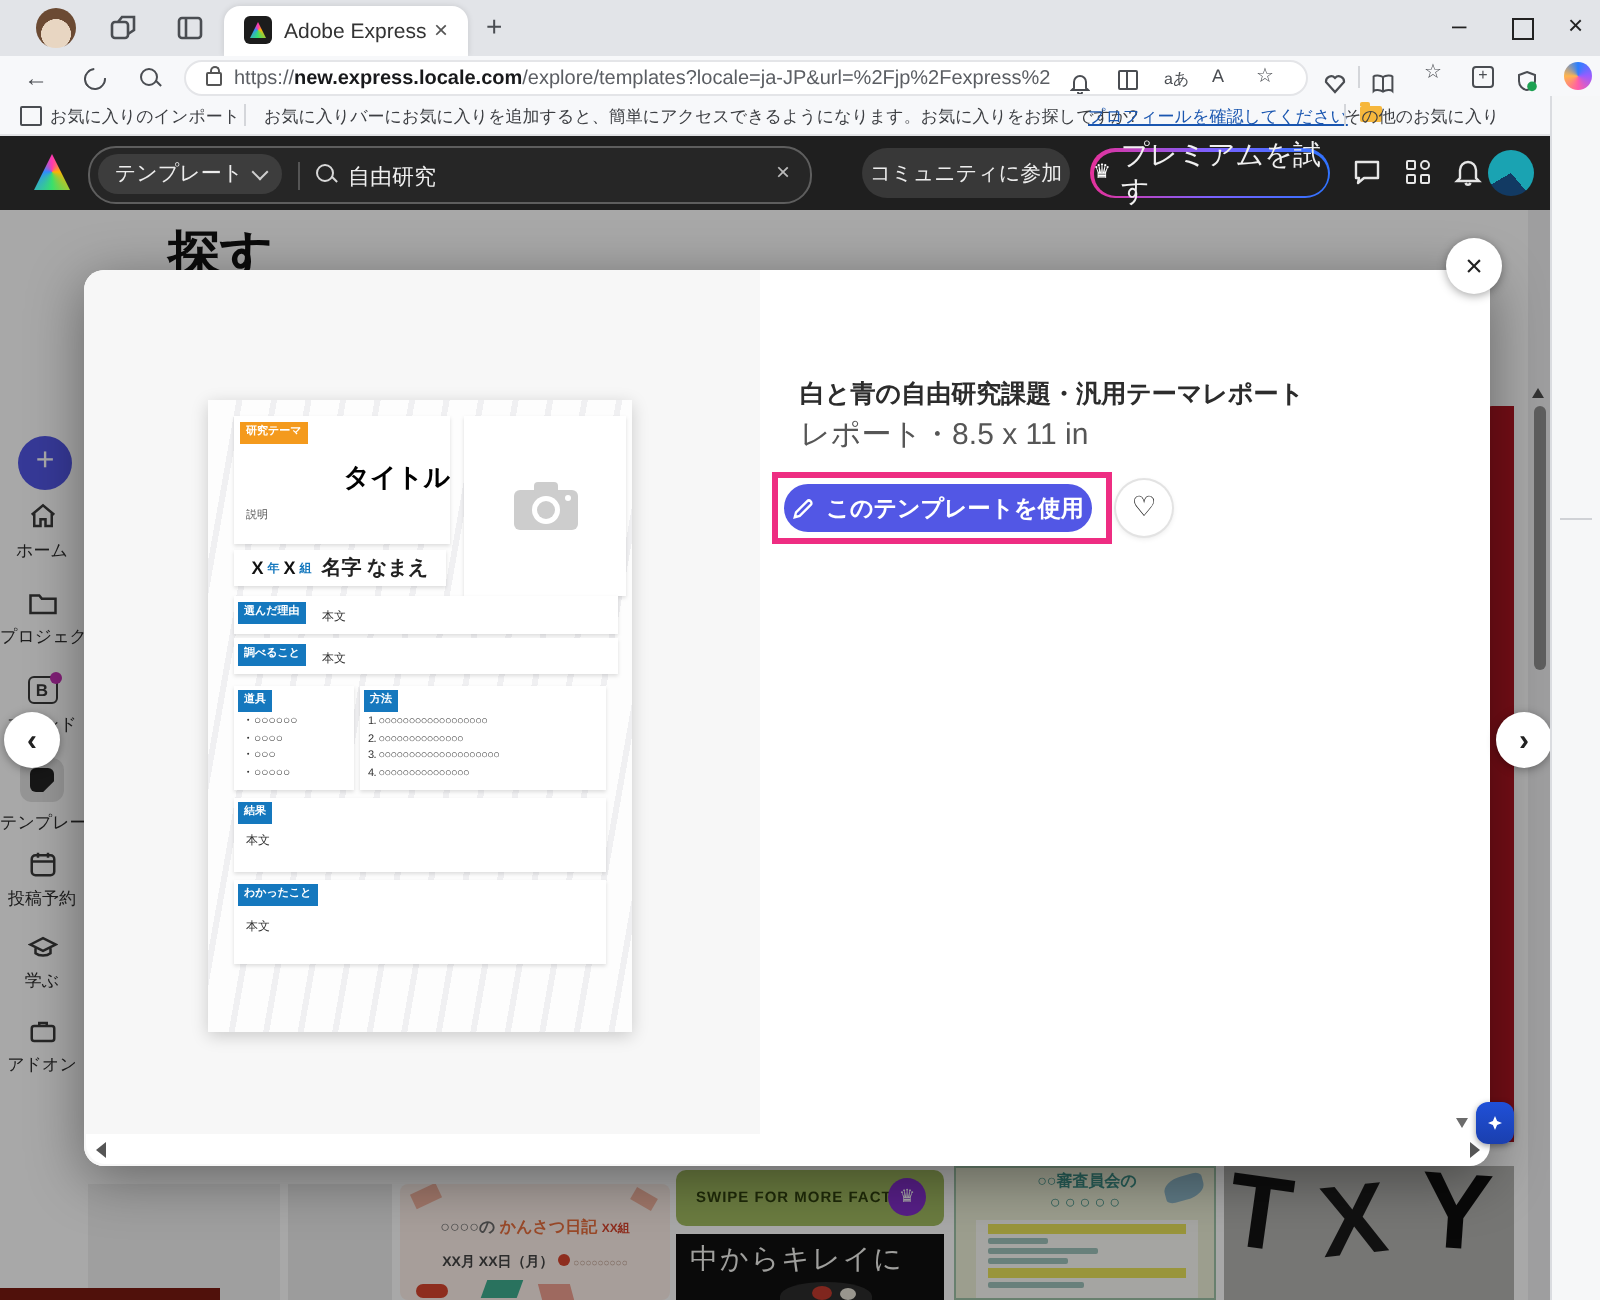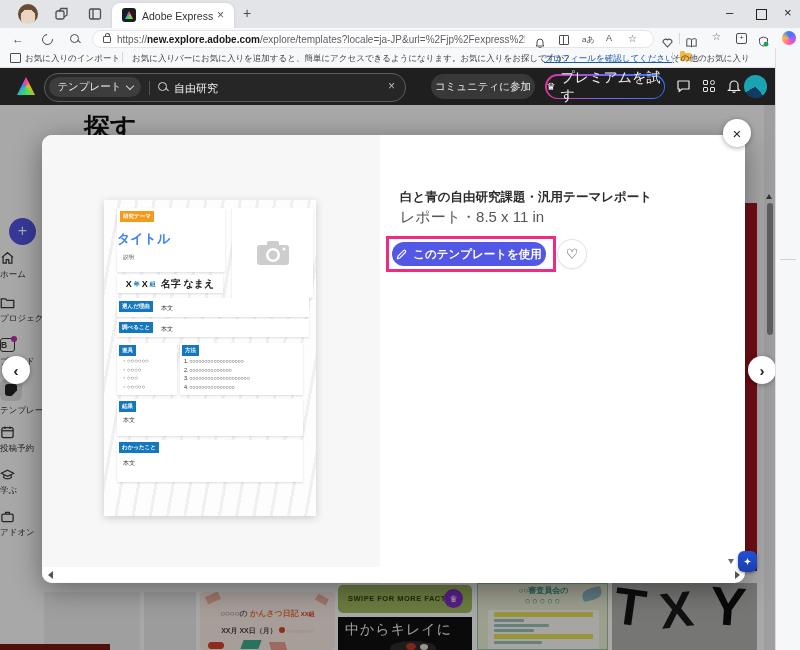--- a/index.html
+++ b/index.html
@@ -17,21 +17,21 @@
   #favbar{position:absolute;left:0;top:48px;width:800px;height:19px;background:#f7f8fa;border-bottom:1px solid #e2e3e6}
   .tbicon{color:#4a4d52;font-size:11px}
   .vdiv{position:absolute;width:1px;background:#d4d6da}
   
   #xheader{position:absolute;left:0;top:68px;width:775px;height:37px;background:#1f1f1f}
   .pill-dark{background:#383838;border-radius:13px;color:#ececec;display:flex;align-items:center;justify-content:center}
   .badge-b{background:#1578be;color:#fff;font-weight:bold;display:inline-block;line-height:9px;font-size:5.5px;padding:1px 3px}
   .badge-o{background:#f49a1d;color:#fff;font-weight:bold;display:inline-block;line-height:9px;font-size:5.5px;padding:1px 3px}
   .pbox{position:absolute;background:#fff;box-shadow:0 1px 2px rgba(0,0,0,.13)}
   .tinytxt{font-size:6px;color:#333}
-  .sb-item{position:absolute;width:42px;text-align:left;color:#2e2e2e}
+  .sb-item{position:absolute;width:42px;text-align:center;color:#2e2e2e}
   .sb-label{font-size:8.5px;white-space:nowrap;display:block;overflow:hidden}
   #overlay{position:absolute;left:0;top:105px;width:775px;height:545px;background:rgba(0,0,0,.34)}
   #modal{position:absolute;left:42px;top:135px;width:703px;height:448px;background:#fff;border-radius:10px;box-shadow:0 6px 28px rgba(0,0,0,.4)}
   .rowline{height:3px;border-radius:1px;margin:2px 6px;background:#9fc3bb}
 </style>
 </head>
 <body>
 
 <div id="screen">
 
@@ -70,21 +70,21 @@
     <div class="abs" style="left:70px;top:6px">
       <div style="width:7px;height:7px;border:1.4px solid #4a4d52;border-radius:50%"></div>
       <div style="position:absolute;left:7px;top:7px;width:4px;height:1.4px;background:#4a4d52;transform:rotate(45deg)"></div>
     </div>
 
     <div class="abs" style="left:92px;top:2px;width:560px;height:16px;background:#fff;border:1px solid #e4e5e8;border-radius:9px">
       <div class="abs" style="left:10px;top:5px;width:6px;height:5px;border:1.1px solid #555;border-radius:1px">
         <div style="position:absolute;left:0.5px;top:-4px;width:3px;height:3px;border:1.1px solid #555;border-bottom:none;border-radius:3px 3px 0 0"></div>
       </div>
       <div class="abs nowrap" style="left:24px;top:3px;width:408px;overflow:hidden;font-size:10px;color:#5b5e63">
-        <span>https://</span><span style="color:#18191b;font-weight:bold">new.explore.adobe.com</span><span>/explore/templates?locale=ja-JP&amp;url=%2Fjp%2Fexpress%2F&amp;pla...</span>
+        <span>https://</span><span style="color:#18191b;font-weight:bold">new.express.locale.com</span><span>/explore/templates?locale=ja-JP&amp;url=%2Fjp%2Fexpress%2F&amp;pla...</span>
       </div>
       <div class="abs" style="left:442px;top:3px">
         <svg width="10" height="10" viewBox="0 0 10 10">
             <path d="M2 7 L2 4 A3 3 0 0 1 8 4 L8 7 L9 8 L1 8 Z M4 9 A1 1 0 0 0 6 9" fill="none" stroke="#4a4d52" stroke-width="1"></path>
           </svg>
       </div>
       <div class="abs" style="left:466px;top:4px;width:8px;height:8px;border:1.1px solid #4a4d52;border-radius:1px">
         <div style="position:absolute;left:3px;top:0;width:1.1px;height:8px;background:#4a4d52"></div>
       </div>
       <span class="abs" style="left:489px;top:3px;font-size:8px;color:#4a4d52">aあ</span>
@@ -297,21 +297,21 @@
 
   <div id="overlay"></div>
 
   <div id="modal">
     <div class="abs" style="left:0;top:0;width:338px;height:448px;background:#f7f7f7;border-radius:10px 0 0 10px"></div>
 
     <div class="abs" style="left:62px;top:65px;width:212px;height:316px;background:repeating-linear-gradient(100deg,#fdfdfd 0 14px,#f0f0f2 14px 17px);box-shadow:0 2px 8px rgba(0,0,0,.18)">
 
       <div class="pbox" style="left:13px;top:8px;width:108px;height:64px">
         <span class="badge-o abs" style="left:3px;top:3px">研究テーマ</span>
-        <div class="abs" style="left:0;top:22px;width:108px;text-align:left;font-size:13px;font-weight:bold;color:#3b82f6">タイトル</div>
+        <div class="abs" style="left:0;top:22px;width:108px;text-align:right;font-size:13px;font-weight:bold;color:#000000">タイトル</div>
         <span class="abs" style="left:6px;top:46px;font-size:5.5px;color:#555">説明</span>
       </div>
 
       <div class="pbox" style="left:128px;top:8px;width:81px;height:90px">
         <svg width="34" height="26" viewBox="0 0 34 26" style="position:absolute;left:24px;top:32px">
           <rect x="1" y="5" width="32" height="20" rx="3" fill="#cdcdcd"></rect>
           <rect x="11" y="1" width="12" height="6" rx="2" fill="#cdcdcd"></rect>
           <circle cx="17" cy="15" r="7" fill="#fff"></circle>
           <circle cx="17" cy="15" r="4.5" fill="#cdcdcd"></circle>
           <circle cx="28" cy="9" r="1.5" fill="#fff"></circle>

